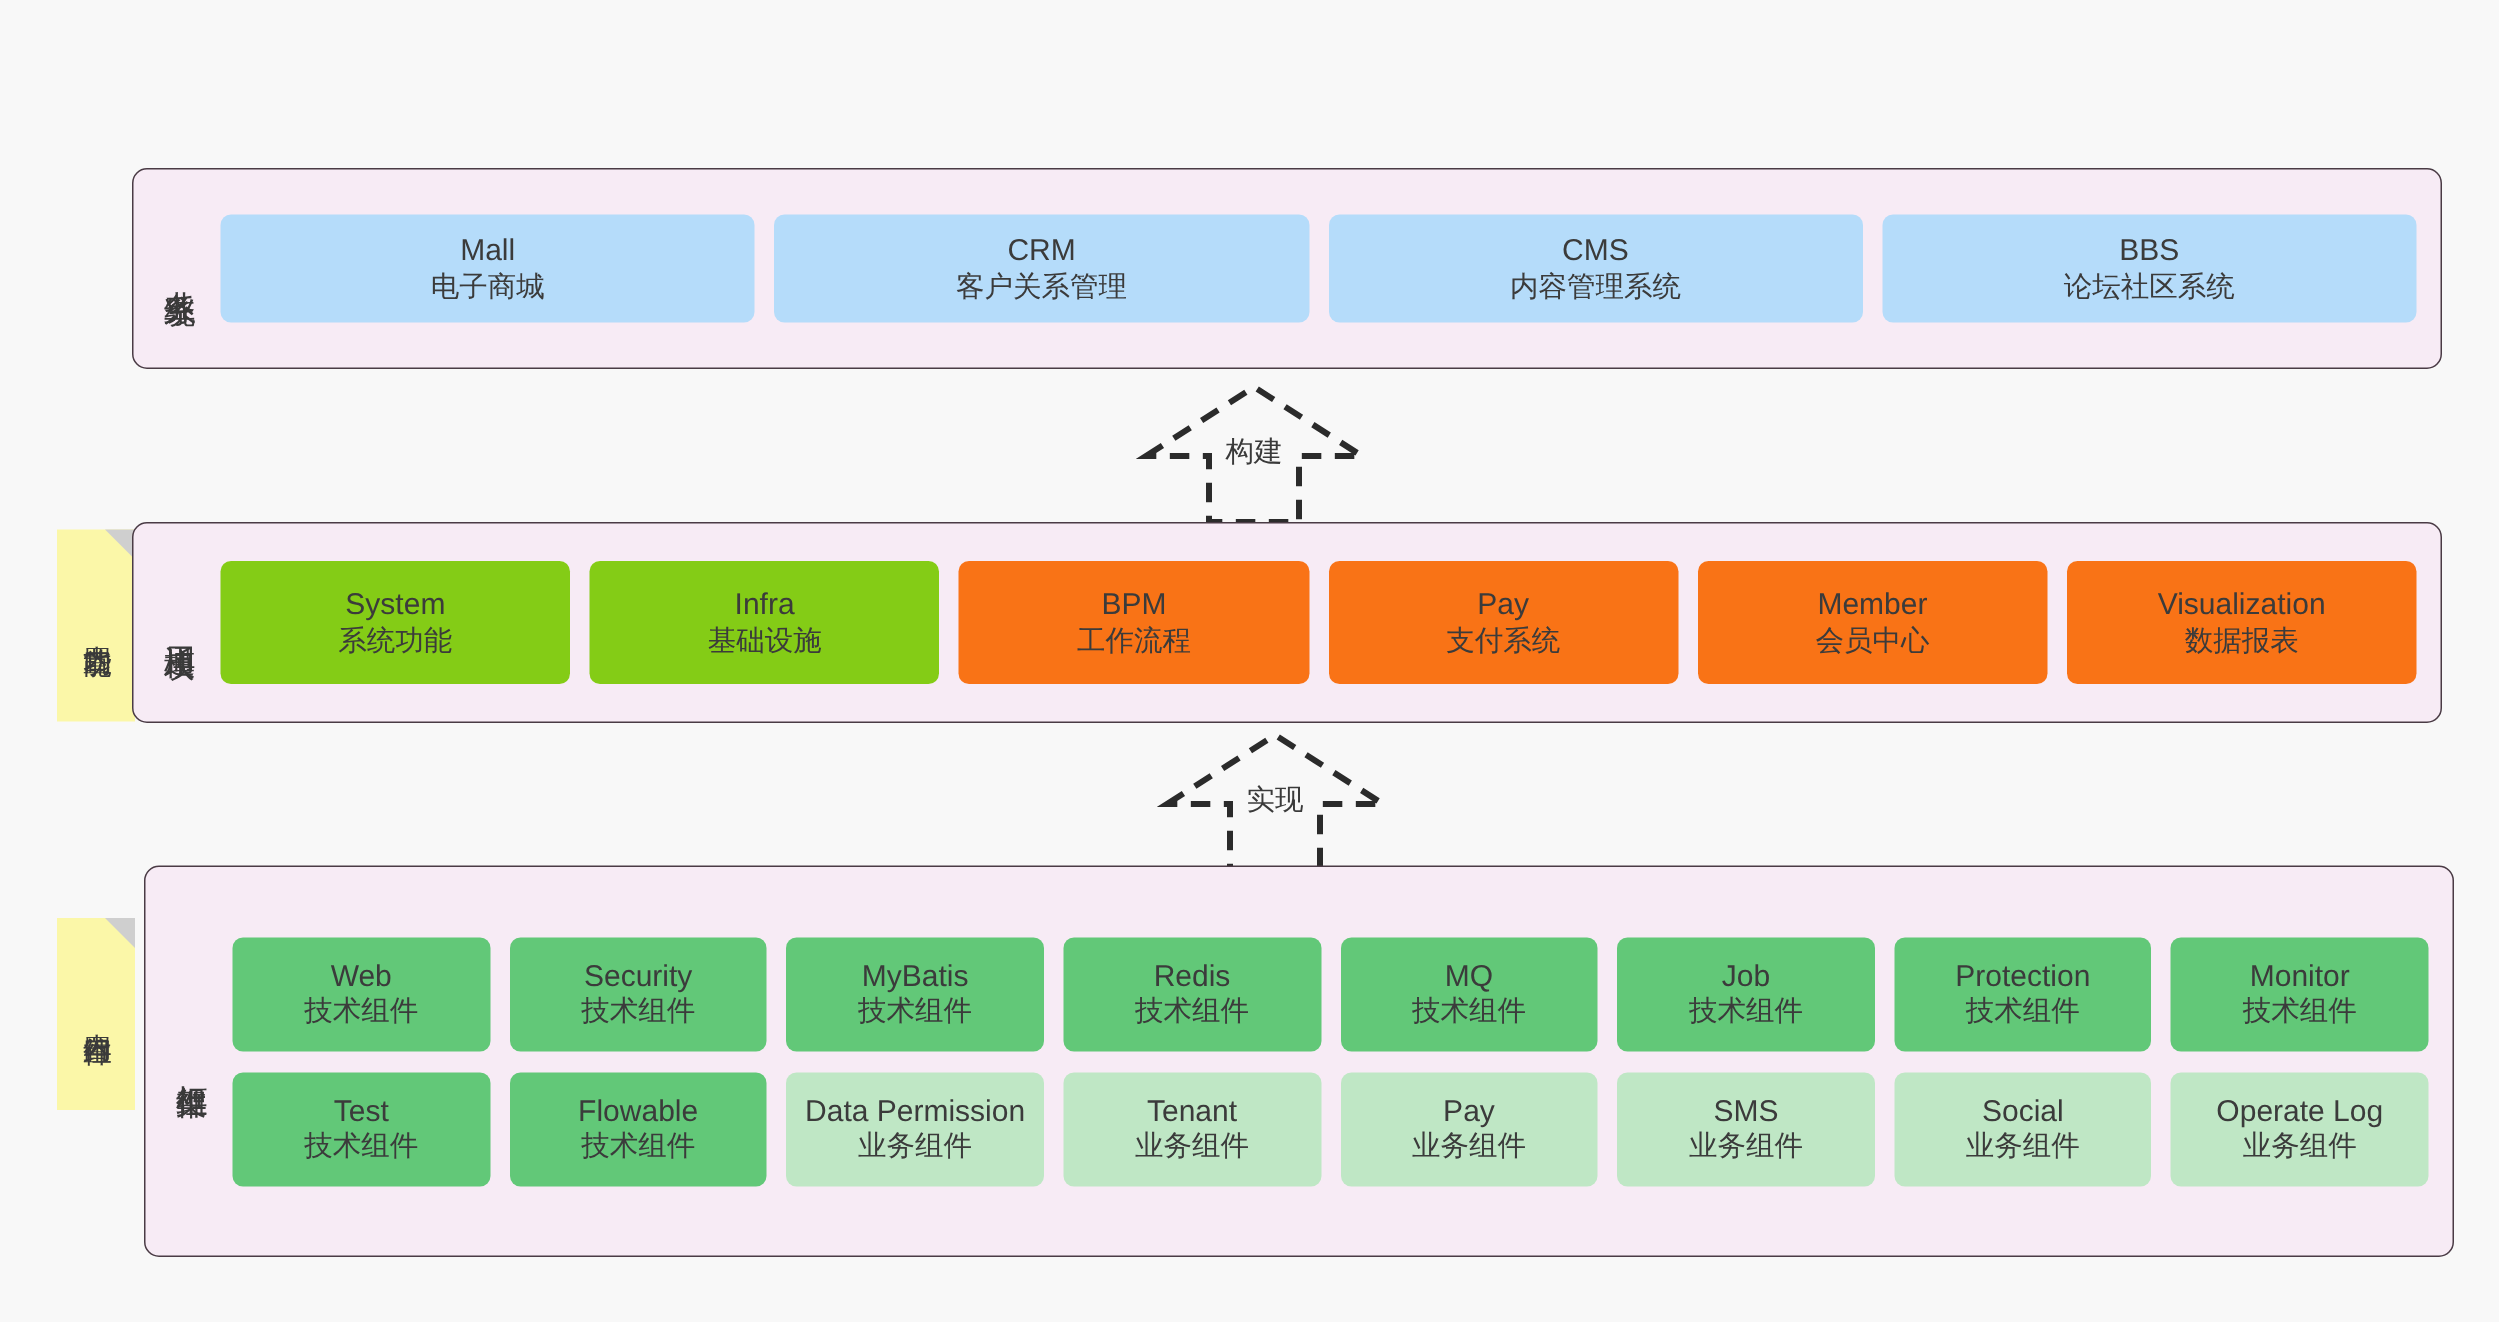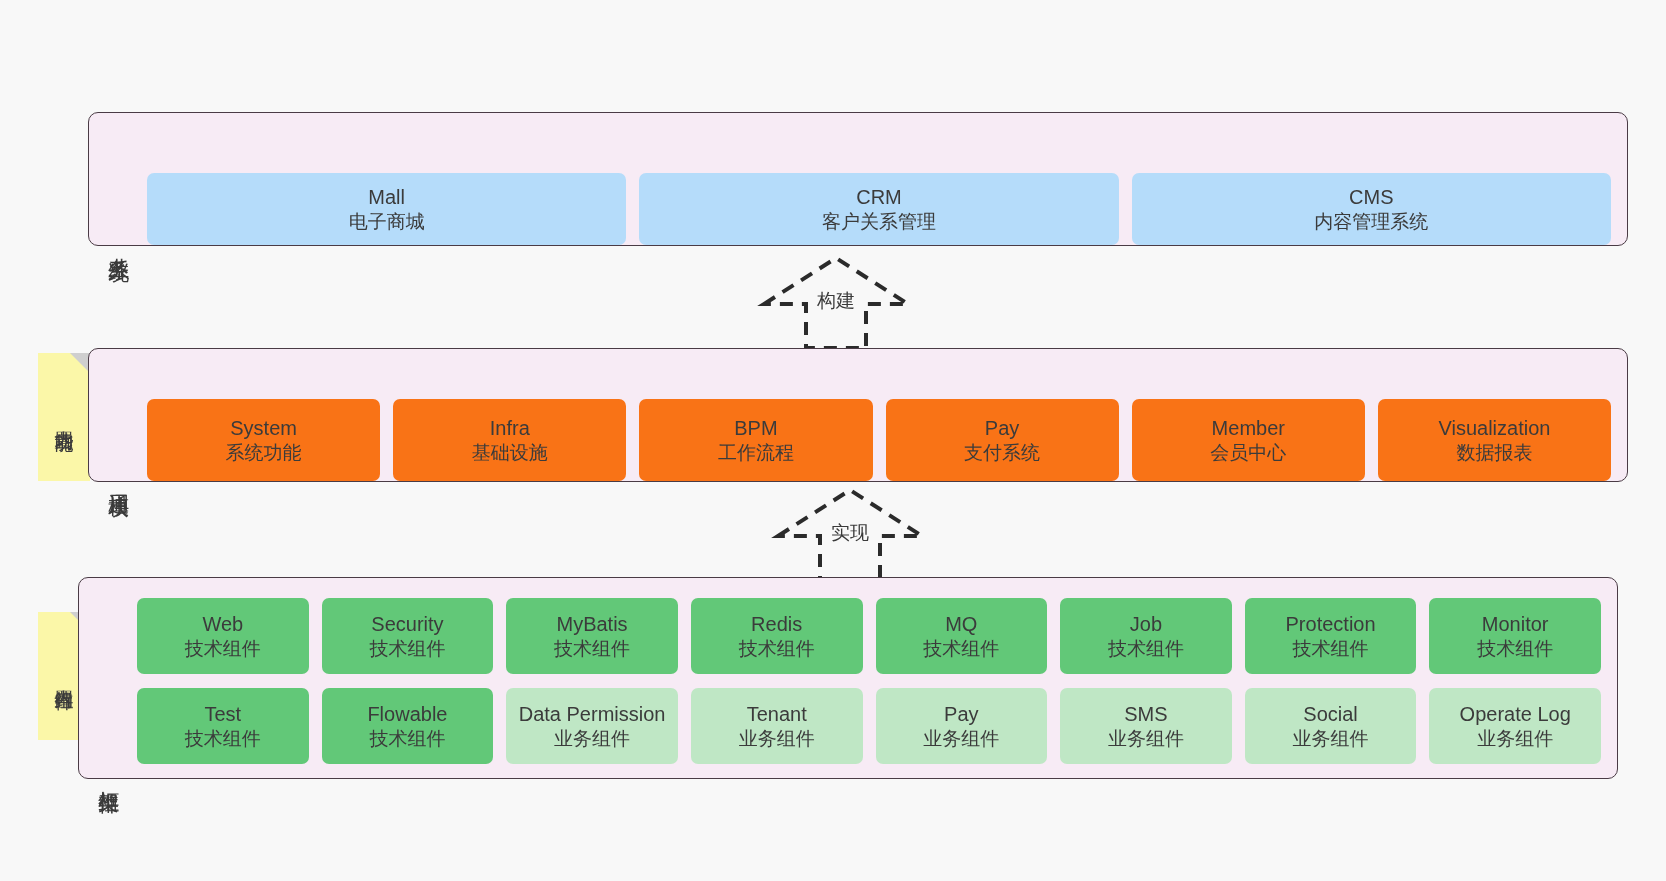--- a/index.html
+++ b/index.html
@@ -14,21 +14,21 @@
   .canvas{position:absolute;left:0;top:0;width:1666px;height:881px;}
 
   
   .layer{
     position:absolute;
     background:#f7ebf5;
     border:1.6px solid #4a3b45;
     border-radius:10px;
     box-sizing:border-box;
     display:flex;
-    align-items:flex-end;
+    align-items:center;
   }
   .layer-title{
     flex:0 0 auto;
     width:40px;
     display:flex;
     align-items:center;
     justify-content:center;
     font-size:21px;
     line-height:1.12;
     color:#3a3a3a;
@@ -72,29 +72,29 @@
     line-height:1.22;
     color:#3b3b3b;
     flex:1 1 0;
     min-width:0;
     padding:6px 4px;
   }
   .card .en{display:block;}
   .card .cn{display:block;font-size:19px;}
 
   .biz-card{height:72px;background:#b5dcfa;}
-  .mod-card-strong{height:82px;background:#f97316;}
+  .mod-card-strong{height:82px;background:#84cc16;}
   .mod-card-soft{height:82px;background:#f97316;}
   .fw-card-tech{height:76px;background:#62c878;}
   .fw-card-biz{height:76px;background:#bfe7c5;}
 
   
   #layer-business{left:88px;top:112px;width:1540px;height:134px;}
   #layer-modules {left:88px;top:348px;width:1540px;height:134px;}
-  #layer-framework{left:78px;top:577px;width:1540px;height:202px;}
+  #layer-framework{left:96px;top:577px;width:1540px;height:261px;}
 
   
   .note{
     position:absolute;
     width:52px;
     background:#fbf7a8;
     box-sizing:border-box;
     display:flex;
     align-items:center;
     justify-content:center;
@@ -145,20 +145,24 @@
         <span class="cn">电子商城</span>
       </div>
       <div class="card biz-card">
         <span class="en">CRM</span>
         <span class="cn">客户关系管理</span>
       </div>
       <div class="card biz-card">
         <span class="en">CMS</span>
         <span class="cn">内容管理系统</span>
       </div>
+      <div class="card biz-card">
+        <span class="en">BBS</span>
+        <span class="cn">论坛社区系统</span>
+      </div>
     </div>
   </div>
 
   <div class="connector" id="connector-build">
     <svg width="160" height="96" viewBox="0 0 160 96">
       <path d="M 8 52 L 80 6 L 152 52 L 110 52 L 110 96 L 50 96 L 50 52 Z" fill="none" stroke="#2b2b2b" stroke-width="4" stroke-dasharray="13 9" stroke-linejoin="miter"></path>
     </svg>
     <span class="conn-label">构建</span>
   </div>
 

